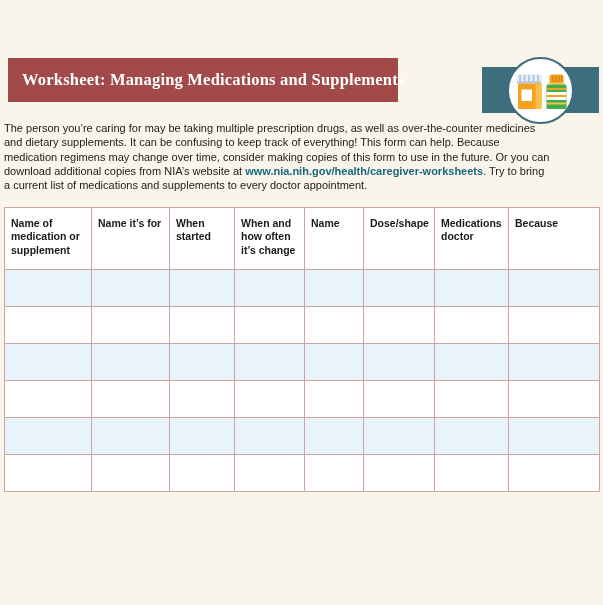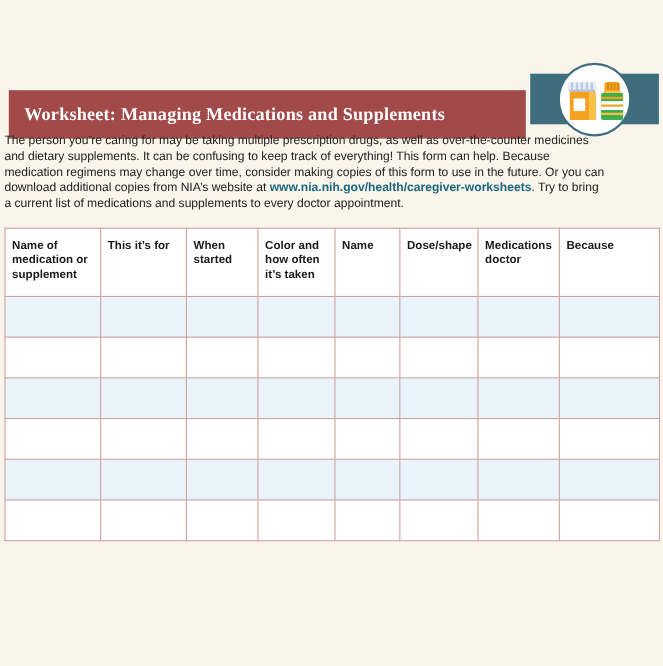--- a/index.html
+++ b/index.html
@@ -15,22 +15,22 @@
   html, body { margin: 0; padding: 0; }
   body {
     width: 603px; height: 605px;
     background: var(--cream);
     font-family: "Liberation Sans", sans-serif;
     color: var(--text);
   }
   .page { position: relative; width: 603px; height: 605px; overflow: hidden; }
 
   .title-bar {
-    position: absolute; left: 8px; top: 82px;
-    width: 470px; height: 44px;
+    position: absolute; left: 8px; top: 58px;
+    width: 390px; height: 44px;
     background: var(--red);
     display: flex; align-items: center;
   }
   .title-bar h1 {
     margin: 0; padding-left: 14px;
     font-family: "Liberation Serif", serif;
     font-weight: bold; font-size: 16.5px;
     color: #ffffff; letter-spacing: 0.2px;
     white-space: nowrap;
   }
@@ -125,23 +125,23 @@
         <col style="width:65px">
         <col style="width:70px">
       <col style="width:59px">
         <col style="width:71px">
         <col style="width:74px">
         <col style="width:91px">
     </colgroup>
     <thead>
       <tr>
         <th>Name of medication or supplement</th>
-        <th>This it’s for</th>
+        <th>Name it’s for</th>
         <th>When started</th>
-        <th>Color and how often it’s taken</th>
+        <th>When and how often it’s change</th>
         <th>Name</th>
         <th>Dose/shape</th>
         <th>Medications doctor</th>
         <th>Because</th>
       </tr>
     </thead>
     <tbody>
     <tr>
           <td></td>
           <td></td>

